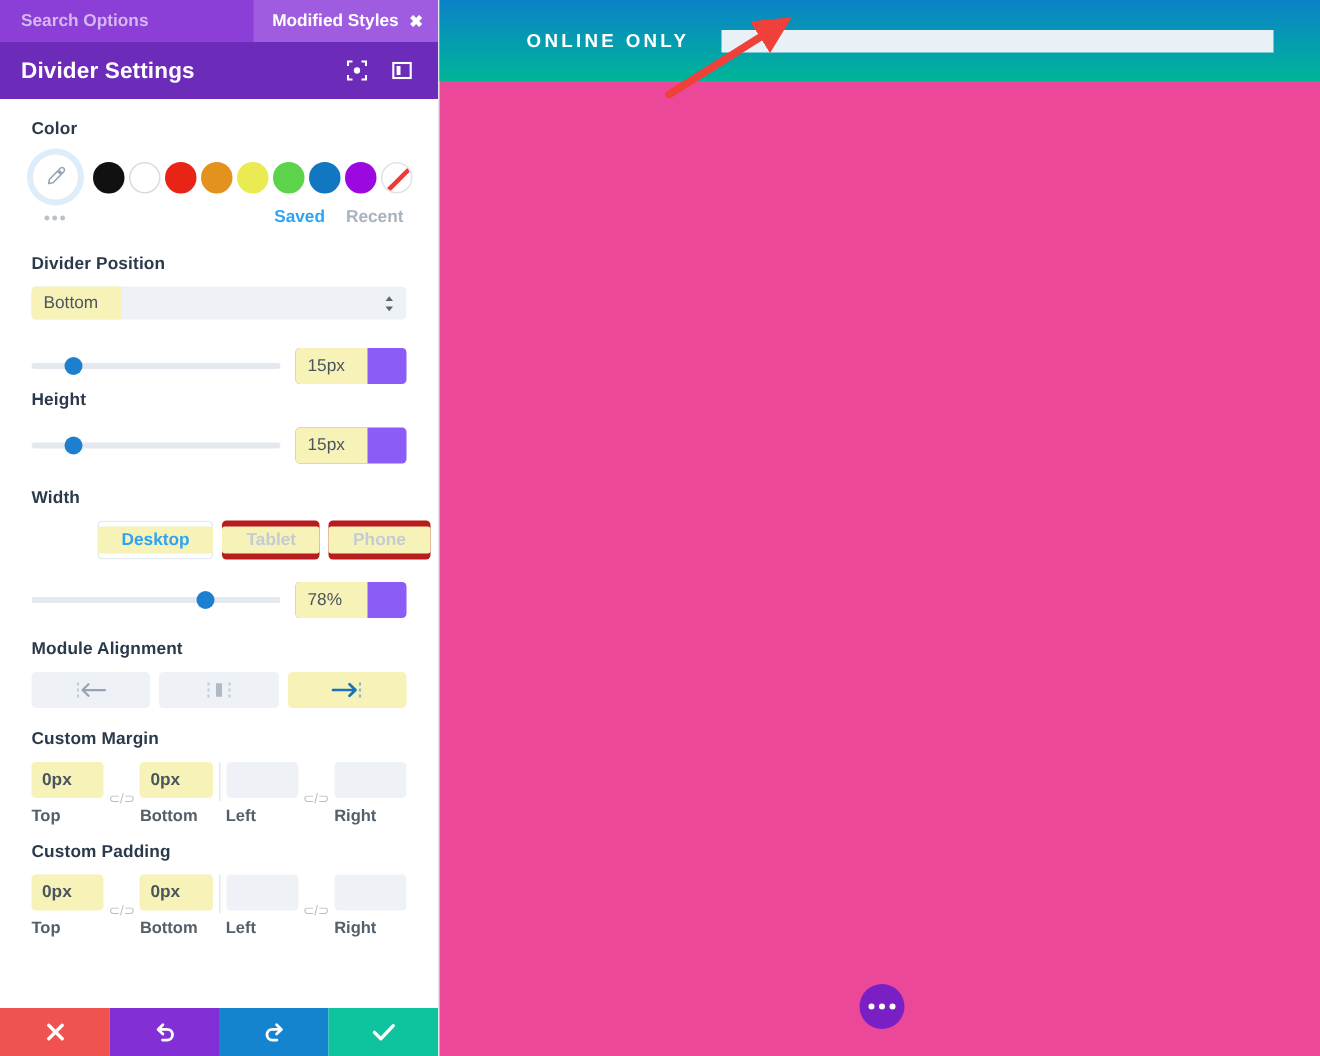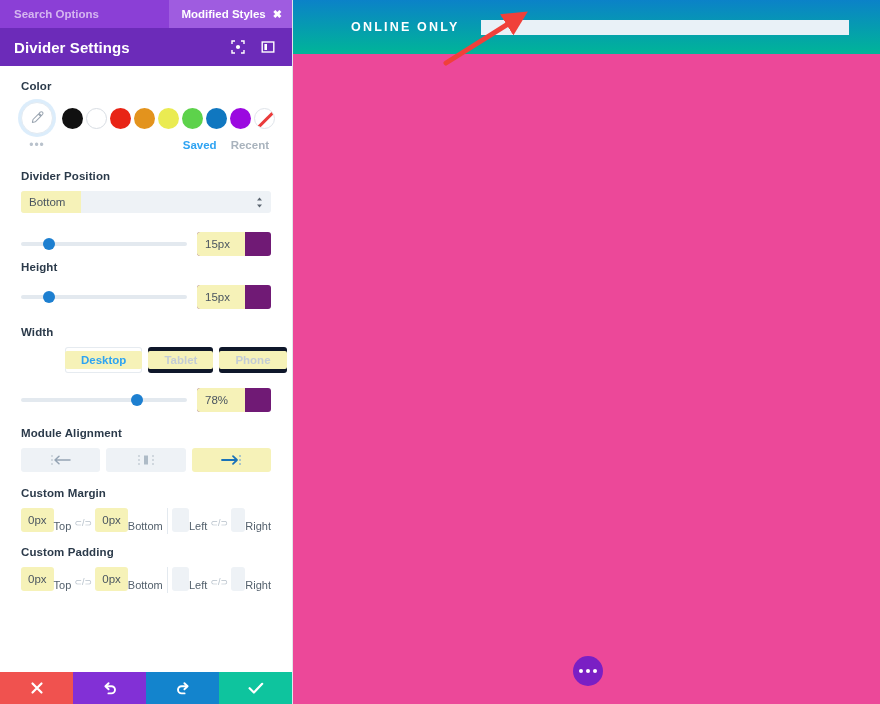--- a/index.html
+++ b/index.html
@@ -115,33 +115,33 @@
   .slider-row { display: flex; align-items: center; height: 30px; }
   .slider {
     flex: 1; height: 4px; background: #e3e9ef; border-radius: 2px;
     position: relative; margin-right: 10px;
   }
   .slider .knob {
     position: absolute; top: 50%; width: 12px; height: 12px;
     background: #1d7fd0; border-radius: 50%; transform: translate(-50%,-50%);
   }
   .valbox {
-    width: 74px; height: 24px; background: #701a75; border-radius: 3px;
+    width: 74px; height: 24px; background: #8b5cf6; border-radius: 3px;
     display: flex; align-items: center; flex: 0 0 74px;
   }
   .valbox .v {
     background: #f6f2b8; height: 24px; display: flex; align-items: center;
     padding: 0 8px; font-size: 11.5px; color: #4a5560;
     border-radius: 3px 0 0 3px; min-width: 48px;
   }
 
   
   .devtabs { display: flex; gap: 6px; height: 26px; margin-bottom: 4px; padding-left: 44px; }
   .devtab {
-    flex: 1; background: #0f172a; border-radius: 3px;
+    flex: 1; background: #b91c1c; border-radius: 3px;
     display: flex; align-items: center; justify-content: center;
     font-size: 11.5px; font-weight: bold; cursor: pointer;
   }
   .devtab.active { background: #fff; box-shadow: 0 0 0 1px #e6ebf0 inset; }
   .devtab .inner {
     background: #f6f2b8; padding: 3px 16px; border-radius: 2px;
   }
   .devtab.active .inner { color: #2ea3f2; }
   .devtab:not(.active) .inner { color: #c3ccd4; }
 
@@ -150,21 +150,21 @@
   .align-btn {
     flex: 1; background: #eef2f6; border-radius: 3px;
     display: flex; align-items: center; justify-content: center; cursor: pointer;
   }
   .align-btn.active { background: #f6f2b8; }
 
   
   .mp-row { display: flex; align-items: flex-start; }
   .mp-half { display: flex; align-items: center; flex: 1; }
   .mp-div { width: 1px; height: 26px; background: #e3e9ef; margin: 0 4px; }
-  .mp-cell { flex: 1; display: flex; flex-direction: row; align-items: flex-end; }
+  .mp-cell { flex: 1; display: flex; flex-direction: column; align-items: flex-start; font-weight: bold; }
   .mp-in {
     width: 100%; height: 24px; background: #eef2f6; border-radius: 3px;
     display: flex; align-items: center; padding: 0 7px;
     font-size: 11.5px; color: #4a5560;
   }
   .mp-in.filled { background: #f6f2b8; }
   .mp-cap { font-size: 11px; color: #53606c; margin-top: 6px; }
   .link-ic {
     width: 24px; flex: 0 0 24px; text-align: center;
     font-size: 9px; color: #b6c0ca; padding-top: 6px;

